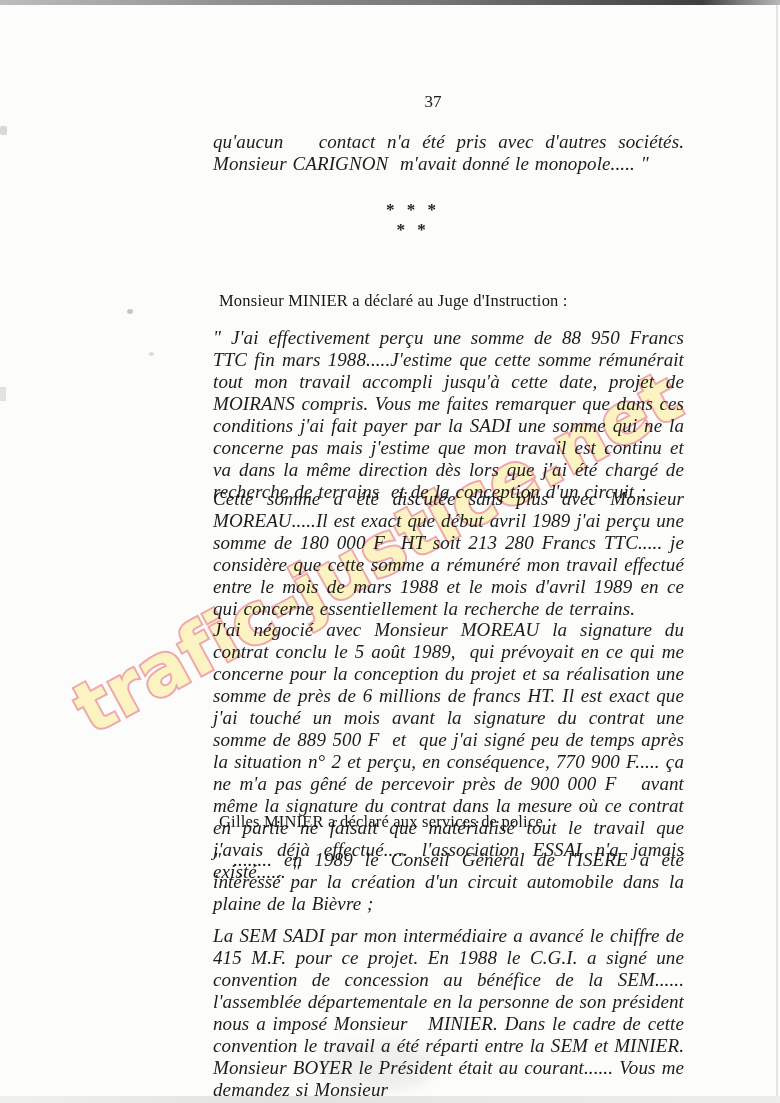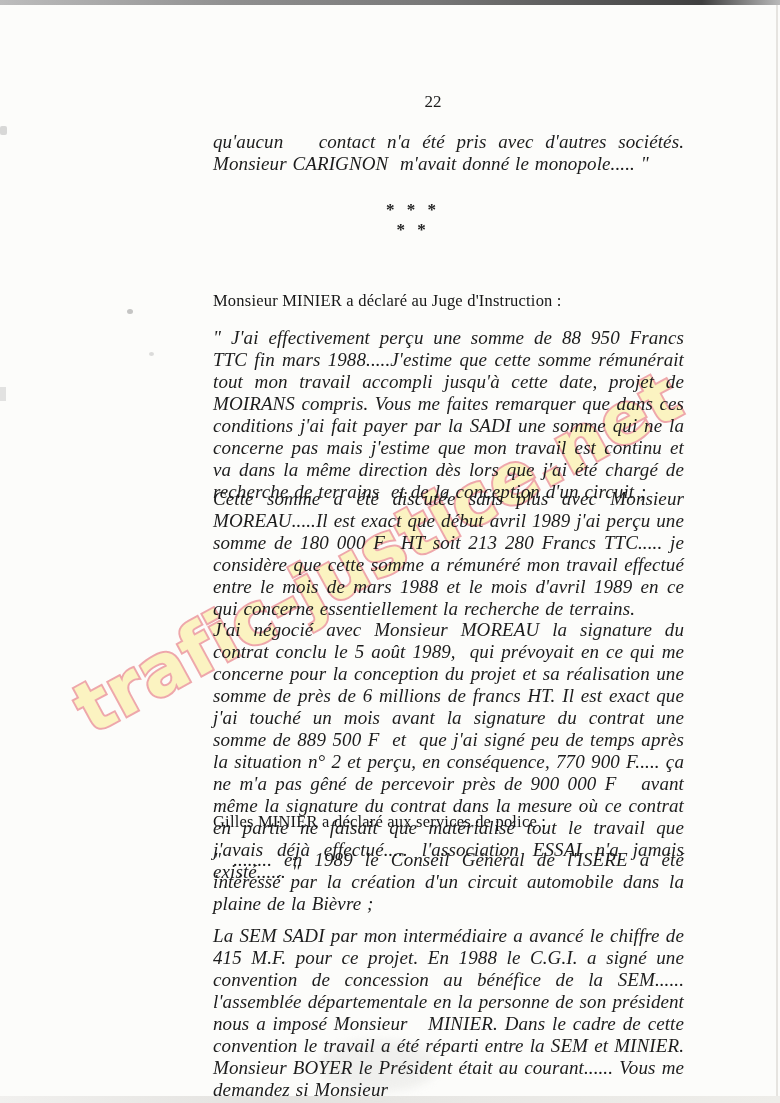--- a/index.html
+++ b/index.html
@@ -73,21 +73,21 @@
   }
 
   .par-carignon { top: 131px; }
   .par-minier-1 { top: 327px; }
   .par-minier-2 { top: 488px; }
   .par-minier-3 { top: 619px; }
   .par-moreau-1 { top: 849px; }
   .par-moreau-2 { top: 925px; }
 
   .heading {
-    left: 213px; width: 471px;
+    left: 219px; width: 471px;
     font-size: 16.5px;
     letter-spacing: 0.2px;
     color: #161616;
   }
   .heading-minier { top: 291px; }
   .heading-moreau { top: 812px; }
 
   .stars {
     left: 213px; width: 400px;
     text-align: center;
@@ -107,21 +107,21 @@
 <div class="edge-right"></div>
 <div class="edge-bottom"></div>
 <div class="smudge smudge-a"></div>
 <div class="smudge smudge-b"></div>
 <div class="smudge smudge-c"></div>
 <div class="smudge smudge-d"></div>
 <div class="smudge smudge-e"></div>
 
 <div class="watermark">trafic-justice.net</div>
 
-<div class="txt page-number">22</div>
+<div class="txt page-number">37</div>
 
 <div class="txt body-par par-carignon">qu'aucun   contact n'a été pris avec d'autres sociétés.  Monsieur CARIGNON  m'avait donné le monopole..... "</div>
 
 <div class="txt stars stars-row-1">* * *</div>
 <div class="txt stars stars-row-2">*  *</div>
 
 <div class="txt heading heading-minier">Monsieur MINIER a déclaré au Juge d'Instruction :</div>
 
 <div class="txt body-par par-minier-1">" J'ai effectivement perçu une somme de 88 950 Francs TTC fin mars 1988.....J'estime que cette somme rémunérait tout mon travail accompli jusqu'à cette date, projet de MOIRANS compris. Vous me faites remarquer que dans ces conditions j'ai fait payer par la SADI une somme qui ne la concerne pas mais j'estime que mon travail est continu et va dans la même direction dès lors que j'ai été chargé de recherche de terrains  et de la conception d'un circuit ;</div>
 

